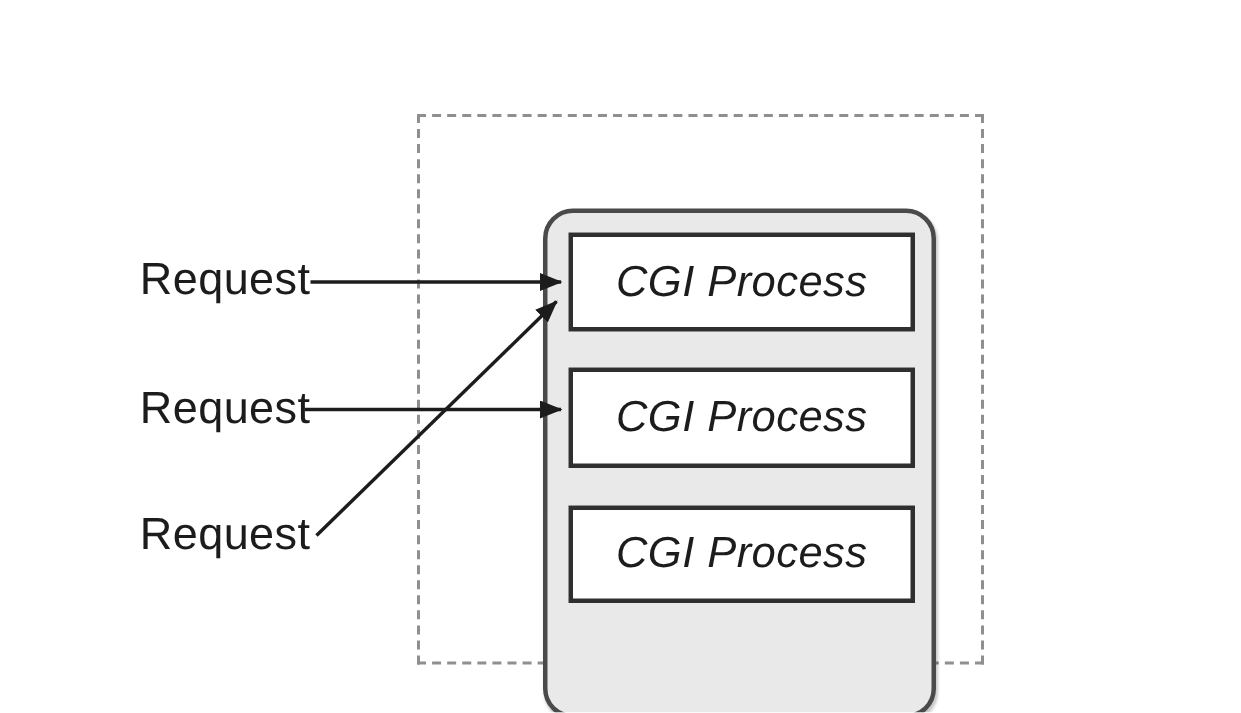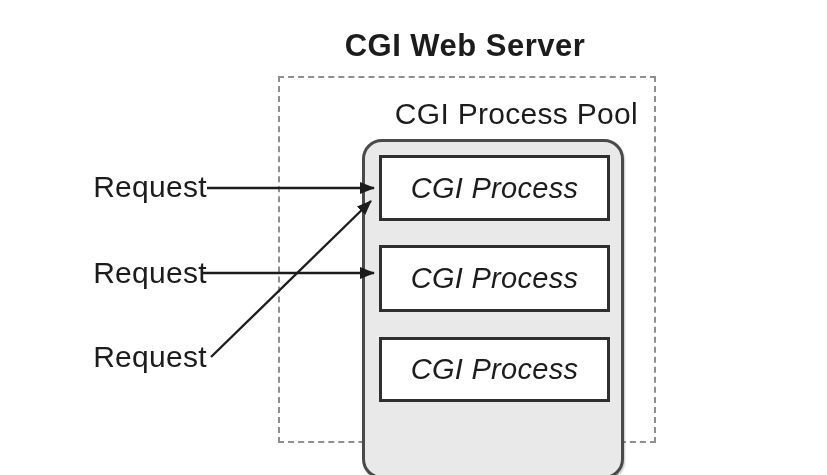--- a/index.html
+++ b/index.html
@@ -102,25 +102,23 @@
     left: 0;
     top: 0;
     pointer-events: none;
   }
 </style>
 </head>
 <body>
 
 <div id="canvas">
 
-  <div class="diagram-title">CGI Web Server</div>
 
   <div class="server-boundary"></div>
 
-  <div class="pool-label">CGI Process Pool</div>
 
   <div class="process-pool">
     <div class="process-box p0">
       <span class="label">CGI Process</span>
     </div>
     <div class="process-box p1">
       <span class="label">CGI Process</span>
     </div>
     <div class="process-box p2">
       <span class="label">CGI Process</span>

